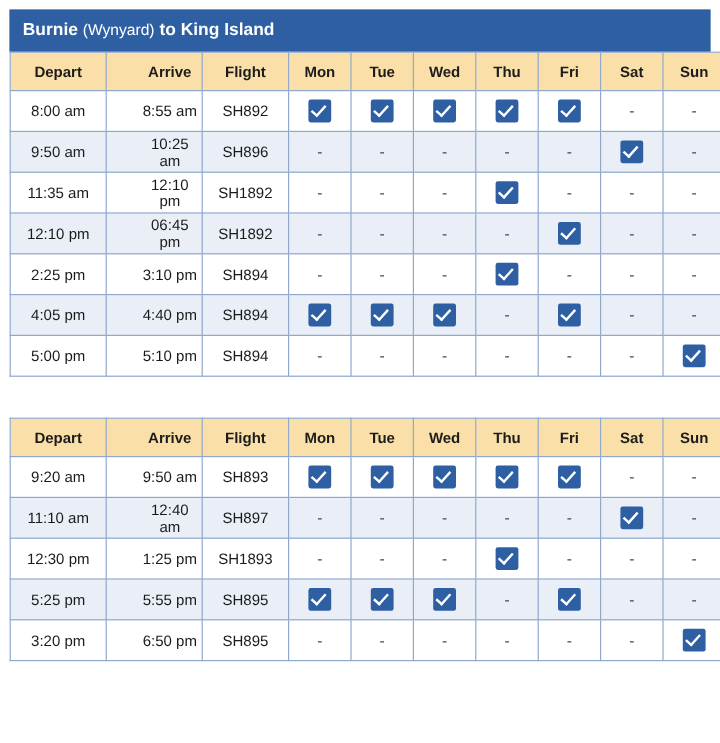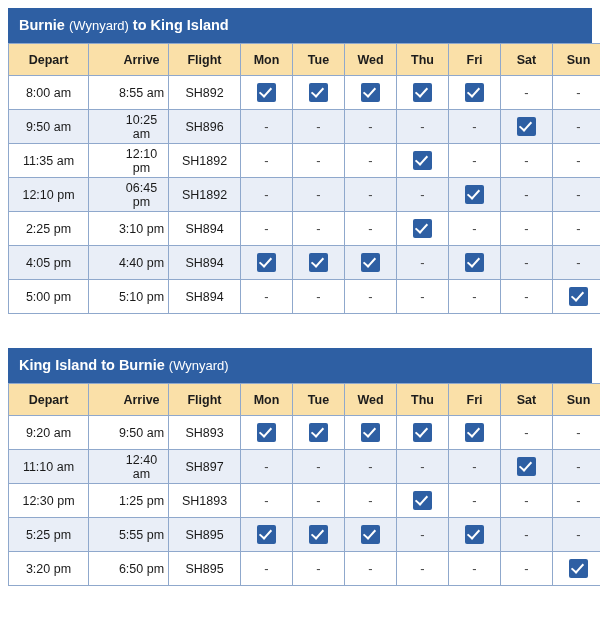--- a/index.html
+++ b/index.html
@@ -205,23 +205,20 @@
             <td class="daycell"><span class="dash">-</span></td>
             <td class="daycell"><span class="tick"></span></td>
           </tr>
         </tbody>
     </table>
   </div>
 
   <div class="spacer"></div>
 
   <div class="table-block">
-    <div class="tbl-title">
-      <span>King Island to Burnie </span><span class="sub">(Wynyard)</span><span></span>
-    </div>
     <table class="sched">
       <thead>
         <tr>
           <th class="col-depart">Depart</th>
           <th class="col-arrive">Arrive</th>
           <th class="col-flight">Flight</th>
           <th class="daycell">Mon</th>
           <th class="daycell">Tue</th>
           <th class="daycell">Wed</th>
           <th class="daycell">Thu</th>

